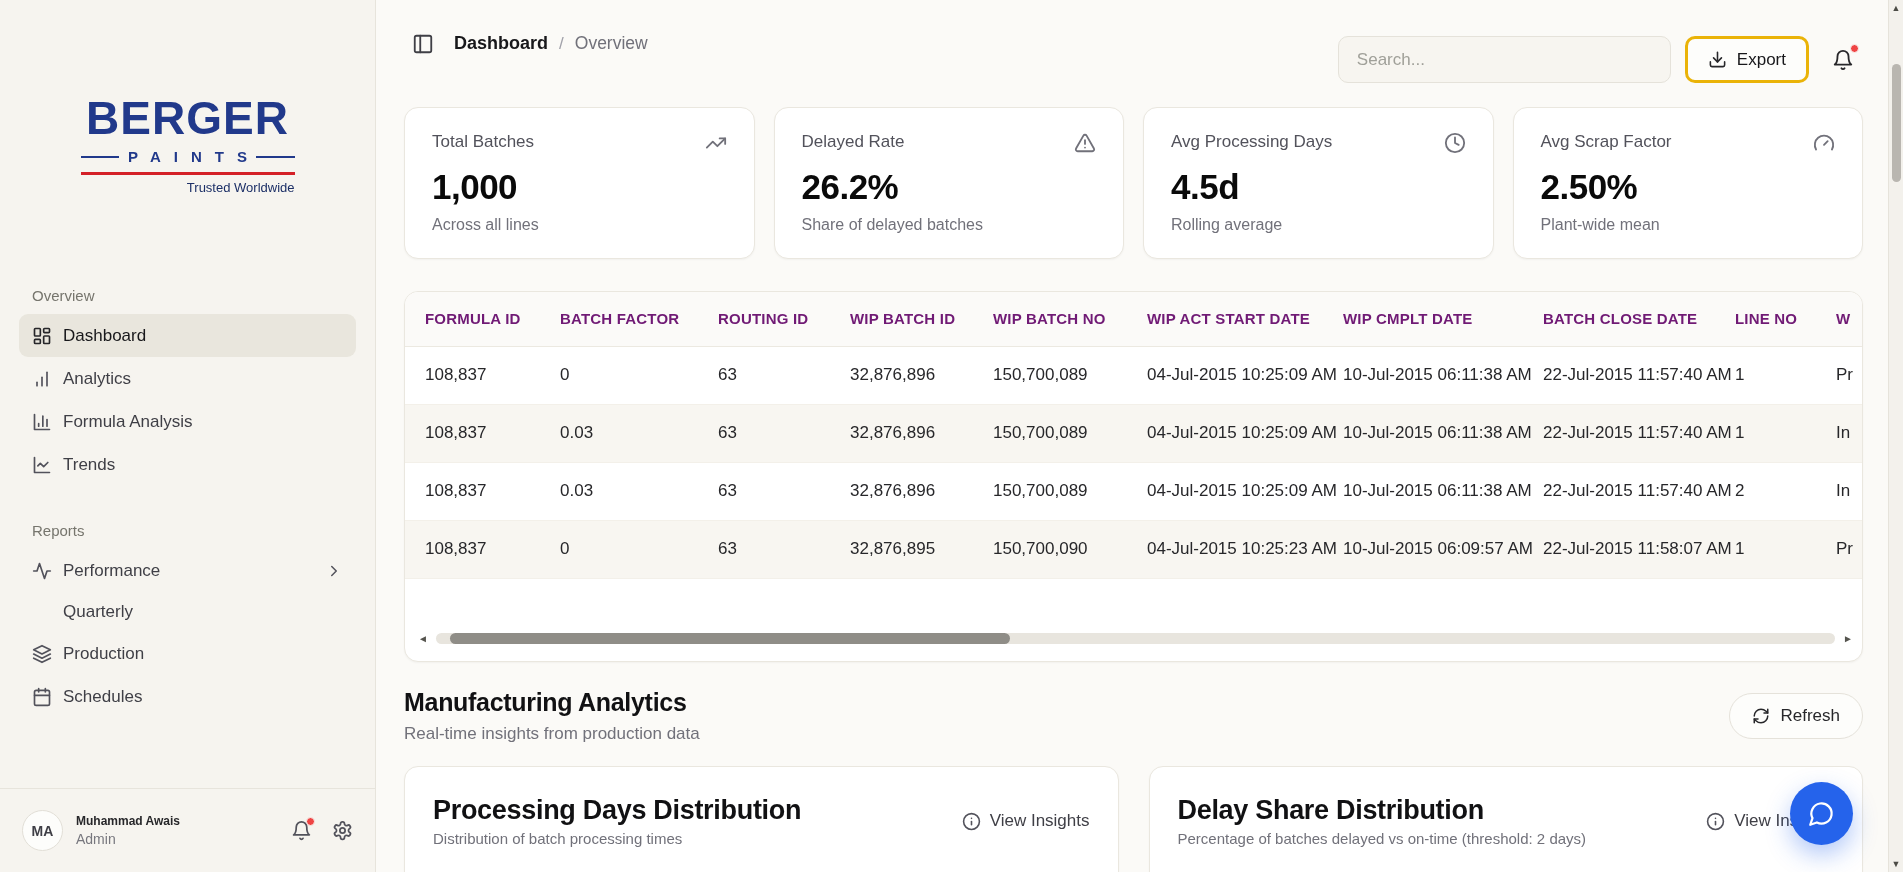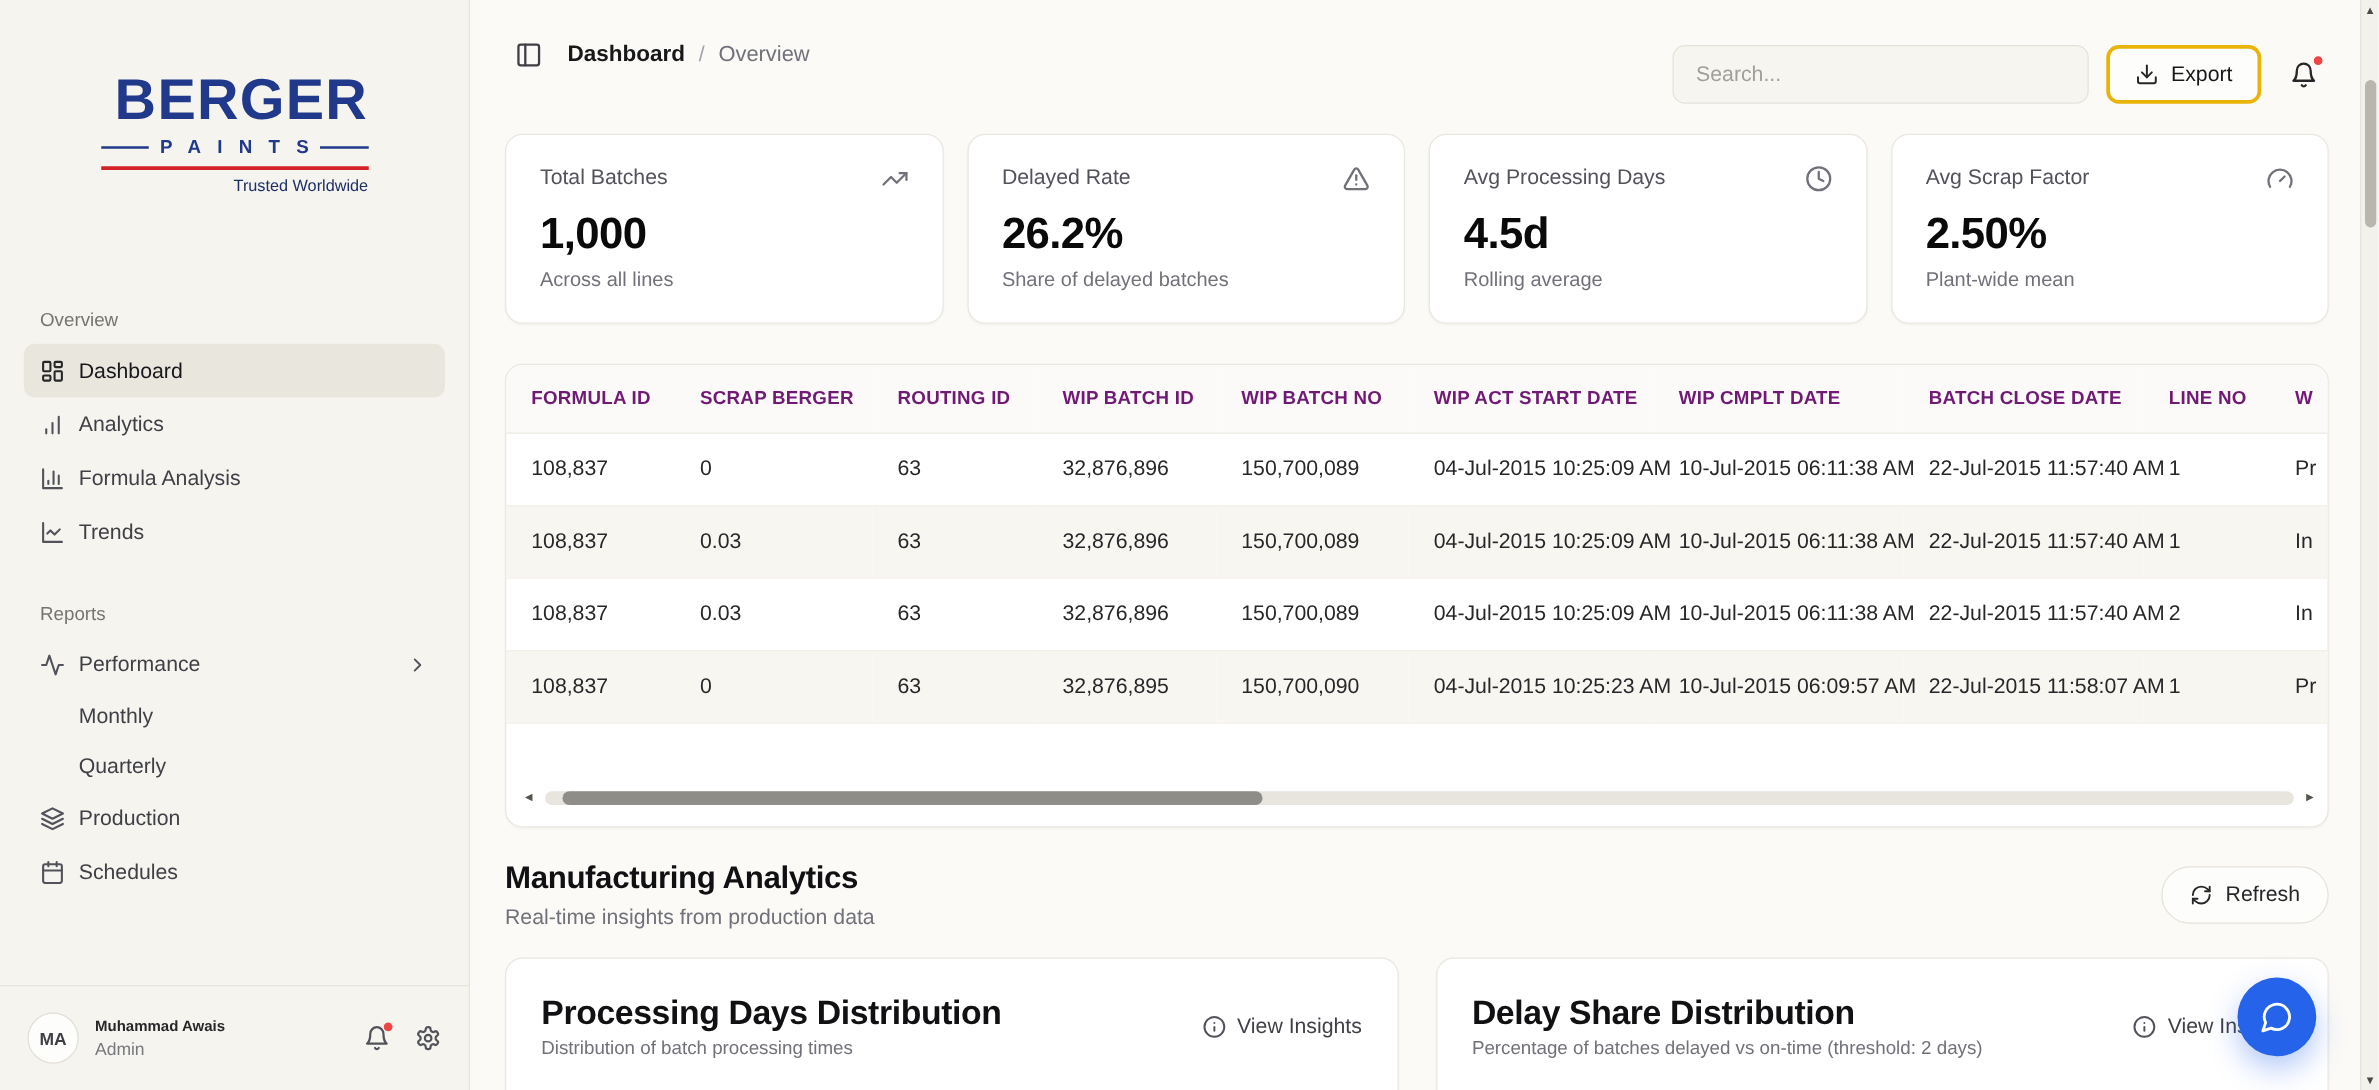--- a/index.html
+++ b/index.html
@@ -5,21 +5,21 @@
   * { box-sizing: border-box; margin: 0; padding: 0; }
   html,body { width:1903px; height:872px; overflow:hidden; }
   body { font-family:"Liberation Sans","DejaVu Sans",sans-serif; color:#18181b; background:#fbfaf7; }
   svg { width:100%; height:100%; display:block; }
 
   .app { position:relative; width:1903px; height:872px; display:flex; background:#fbfaf7; }
 
   
   .sidebar { width:376px; min-width:376px; background:#f6f4ef; border-right:1px solid #e7e4dc; display:flex; flex-direction:column; }
   .logo { margin:56px auto 0; width:214px; }
-  .brand-name { font-size:46px; font-weight:800; color:#21398b; letter-spacing:1px; line-height:1; text-align:right; }
+  .brand-name { font-size:46px; font-weight:800; color:#21398b; letter-spacing:1px; line-height:1; text-align:center;margin-top:39px; }
   .brand-sub-row { display:flex; align-items:center; gap:9px; margin-top:7px; color:#21398b; }
   .brand-rule { flex:1; height:2px; background:#21398b; }
   .brand-sub { font-size:15px; font-weight:700; letter-spacing:13px; margin-right:-13px; }
   .brand-redline { height:3px; background:#d42027; margin-top:7px; }
   .brand-tagline { font-size:13px; font-weight:500; color:#1c2f66; text-align:right; margin-top:5px; }
 
   .nav { padding:0 19px; margin-top:92px; }
   .nav-section { font-size:15px; color:#76756d; margin:0 0 10px 13px; }
   .nav-section.second { margin-top:36px; }
   .nav-item { display:flex; align-items:center; gap:11px; height:43px; padding:0 13px; border-radius:9px; font-size:17px; color:#3f3f46; cursor:pointer; }
@@ -181,23 +181,20 @@
             </svg>
         </span>
         <span>Performance</span>
         <span class="chev">
           <svg viewBox="0 0 24 24" fill="none" stroke="currentColor" stroke-width="2" stroke-linecap="round" stroke-linejoin="round">
               <path d="m9 18 6-6-6-6"></path>
             </svg>
         </span>
       </div>
 
-      <div class="nav-item sub">
-        <span>Monthly</span>
-      </div>
       <div class="nav-item sub">
         <span>Quarterly</span>
       </div>
 
       <div class="nav-item">
         <span class="nicon">
           <svg viewBox="0 0 24 24" fill="none" stroke="currentColor" stroke-width="2" stroke-linecap="round" stroke-linejoin="round">
               <path d="m12 2 10 5-10 5L2 7Z"></path>
               <path d="m2 12 10 5 10-5"></path>
               <path d="m2 17 10 5 10-5"></path>
@@ -358,21 +355,21 @@
               <col style="width:154px">
               <col style="width:196px">
               <col style="width:200px">
               <col style="width:192px">
               <col style="width:101px">
               <col style="width:200px">
           </colgroup>
           <thead>
             <tr>
               <th>FORMULA ID</th>
-              <th>SCRAP BERGER</th>
+              <th>BATCH FACTOR</th>
               <th>ROUTING ID</th>
               <th>WIP BATCH ID</th>
               <th>WIP BATCH NO</th>
               <th>WIP ACT START DATE</th>
               <th>WIP CMPLT DATE</th>
               <th>BATCH CLOSE DATE</th>
               <th>LINE NO</th>
               <th>W</th>
             </tr>
           </thead>

